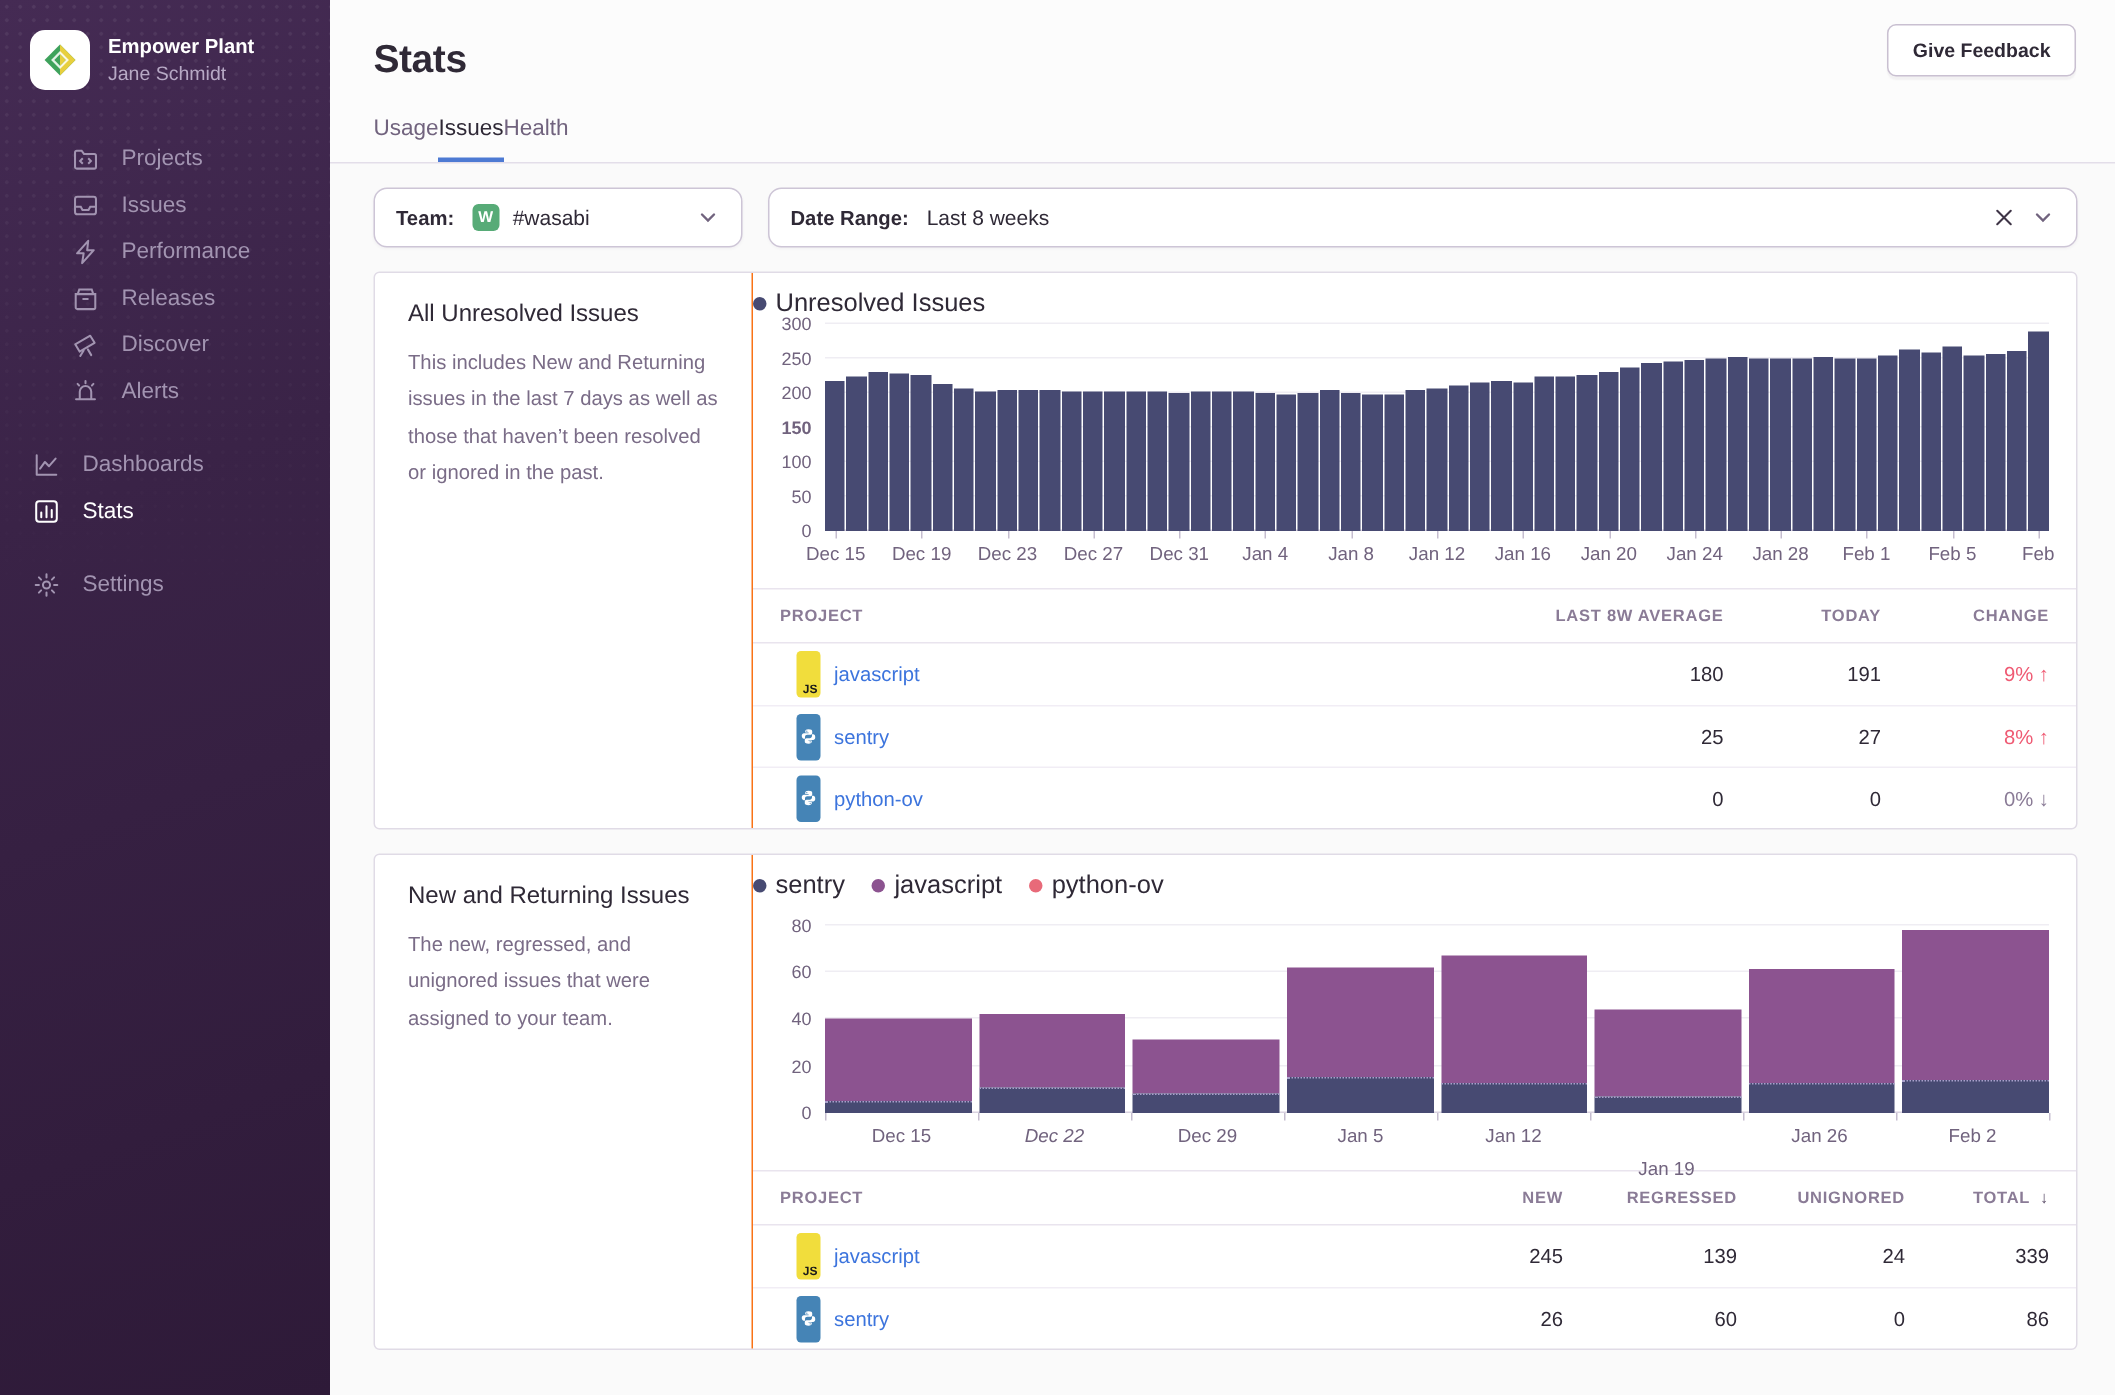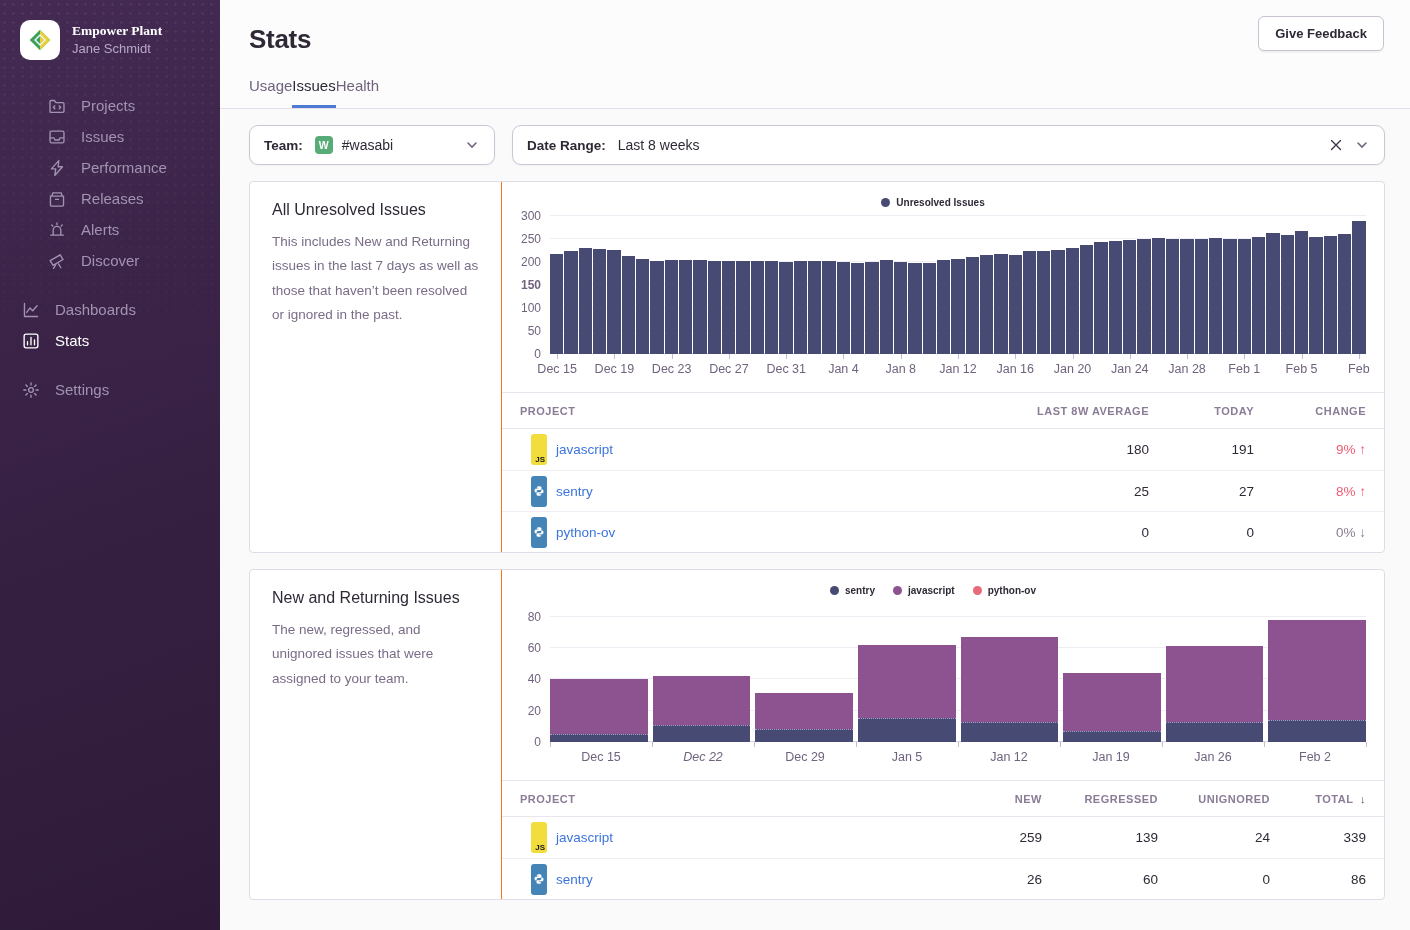--- a/index.html
+++ b/index.html
@@ -11,21 +11,21 @@
     background:linear-gradient(160deg,#452b54 0%,#3a2347 35%,#2e1a38 100%); }
   .sidebar::before { content:""; position:absolute; left:0; top:0; right:0; height:420px;
     background-image:radial-gradient(rgba(255,255,255,0.07) 1px, transparent 1.4px);
     background-size:9px 9px; pointer-events:none;
     -webkit-mask-image:linear-gradient(180deg,#000,transparent);
     mask-image:linear-gradient(180deg,#000,transparent); }
   .org { display:flex; gap:12px; padding:20px; align-items:center; position:relative; }
   .org-avatar { width:40px; height:40px; background:#fff; border-radius:10px; flex-shrink:0;
     display:flex; align-items:center; justify-content:center; }
   .org-avatar svg { width:26px; height:26px; }
-  .org-name { color:#fff; font-weight:bold; font-size:13.5px; line-height:1.25;font-family:Liberation Serif, serif; }
+  .org-name { color:#fff; font-weight:bold; font-size:13.5px; line-height:1.25; }
   .org-user { color:#b7a9c5; font-size:13px; line-height:1.35; }
   .nav { position:relative; padding-top:10px; }
   .nav-group { margin-top:18px; }
   .nav-group:first-child { margin-top:0;margin-left:26px; }
   .nav-item { display:flex; align-items:center; gap:15px; padding:6.5px 22px;
     font-size:15px; color:#a294b1; cursor:pointer; }
   .nav-item.active { color:#ffffff; }
   .nav-item .nicon { width:18px; height:18px; flex-shrink:0; display:flex; }
   .nav-item .nicon svg { width:18px; height:18px; }
 
@@ -61,22 +61,22 @@
 
   
   .panel { margin-top:16px; background:#fff; border:1px solid #e0dbe6; border-radius:4px;
     display:flex; align-items:stretch; }
   .panel-left { width:252px; flex-shrink:0; border-right:1px solid #f97316; padding:19px 22px; }
   .panel-title { font-size:16px; font-weight:400; color:#2f2936; }
   .panel-desc { margin-top:11px; font-size:13.5px; line-height:1.8; color:#7a6c87; }
   .panel-right { flex:1; min-width:0; display:flex; flex-direction:column; }
 
   .chart-wrap { padding:12px 18px 0 0; }
-  .legend { display:flex; justify-content:center; gap:18px; align-items:center;
-    font-size:10px; color:#2f2936; padding:2px 2px 8px 0; height:22px;font-weight:bold; }
+  .legend { display:flex; justify-content:flex-start; gap:18px; align-items:center;
+    font-size:17px; color:#2f2936; padding:2px 2px 8px 0; height:22px; }
   .legend-item { display:flex; align-items:center; }
   .legend-dot { width:9px; height:9px; border-radius:50%; display:inline-block; margin-right:6px; }
 
   .c-plot { position:relative; height:138px; margin-left:48px; }
   .gridline { position:absolute; left:0; right:0; height:1px; background:#efedf3; }
   .gridline.baseline { background:#d9d2e0; }
   .ylabel { position:absolute; right:calc(100% + 9px); transform:translateY(50%);
     font-size:12px; color:#71637e; }
   .bars { position:absolute; left:0; right:0; top:0; bottom:0; display:flex;
     align-items:flex-end; gap:1px; }
@@ -162,34 +162,34 @@
           <span class="nicon">
             <svg viewBox="0 0 16 16" fill="none" stroke="currentColor" stroke-width="1.2">
               <path d="M2.2 5.4h11.6v7.9a1 1 0 0 1-1 1H3.2a1 1 0 0 1-1-1z"></path>
               <path d="M3.4 5.4l.9-2.8h7.4l.9 2.8M6.2 8.3h3.6"></path>
             </svg>
           </span>
           <span>Releases</span>
         </div>
         <div class="nav-item">
           <span class="nicon">
-            <svg viewBox="0 0 16 16" fill="none" stroke="currentColor" stroke-width="1.2" stroke-linecap="round">
-              <path d="M4.6 12.2V8.2a3.4 3.4 0 0 1 6.8 0v4M2.4 12.6h11.2M8 1.8v1.3M3.3 3.5l.9.9M12.7 3.5l-.9.9"></path>
-            </svg>
-          </span>
-          <span>Alerts</span>
-        </div>
-        <div class="nav-item">
-          <span class="nicon">
             <svg viewBox="0 0 16 16" fill="none" stroke="currentColor" stroke-width="1.2" stroke-linecap="round" stroke-linejoin="round">
               <path d="M1.9 7.6l8.9-5.1 2.6 4.2-8.9 5.2z"></path>
               <path d="M6.9 11.2 4.9 14.5M9.4 10.6l2 3.4"></path>
             </svg>
           </span>
           <span>Discover</span>
+        </div>
+        <div class="nav-item">
+          <span class="nicon">
+            <svg viewBox="0 0 16 16" fill="none" stroke="currentColor" stroke-width="1.2" stroke-linecap="round">
+              <path d="M4.6 12.2V8.2a3.4 3.4 0 0 1 6.8 0v4M2.4 12.6h11.2M8 1.8v1.3M3.3 3.5l.9.9M12.7 3.5l-.9.9"></path>
+            </svg>
+          </span>
+          <span>Alerts</span>
         </div>
       </div>
       <div class="nav-group">
         <div class="nav-item">
           <span class="nicon">
             <svg viewBox="0 0 16 16" fill="none" stroke="currentColor" stroke-width="1.2" stroke-linecap="round" stroke-linejoin="round">
               <path d="M2.2 2.2v11.6h11.6"></path>
               <path d="M4.2 10.2l2.9-4 2.4 2.5 3.9-4.5"></path>
             </svg>
           </span>
@@ -504,39 +504,39 @@
               <div class="xtick" style="left: 50%;"></div>
               <div class="xtick" style="left: 62.5%;"></div>
               <div class="xtick" style="left: 75%;"></div>
               <div class="xtick" style="left: 87.5%;"></div>
               <div class="xtick" style="left: 100%;"></div>
               <span class="xlabel" style="left: 6.25%;">Dec 15</span>
               <span class="xlabel" style="left: 18.75%; font-style: italic;">Dec 22</span>
               <span class="xlabel" style="left: 31.25%;">Dec 29</span>
               <span class="xlabel" style="left: 43.75%;">Jan 5</span>
               <span class="xlabel" style="left: 56.25%;">Jan 12</span>
-              <span class="xlabel" style="left: 68.75%;">Jan 19</span>
+              <span class="xlabel" style="left: 68.75%; margin-top: 22px;">Jan 19</span>
               <span class="xlabel" style="left: 81.25%;">Jan 26</span>
               <span class="xlabel" style="left: 93.75%;">Feb 2</span>
             </div>
         </div>
         <div class="tbl" id="tbl2" style="--cols:1fr 96px 116px 112px 96px">
             <div class="tbl-header">
               <span>Project</span>
               <span class="cell-r">New</span>
               <span class="cell-r">Regressed</span>
               <span class="cell-r">Unignored</span>
               <span class="cell-r">Total<span class="sort-arrow"> ↓</span></span>
             </div>
             <div class="tbl-row">
               <span class="proj">
                 <span class="proj-icon js-icon">JS</span>
                 <span>javascript</span>
               </span>
-              <span class="cell-r">259</span>
+              <span class="cell-r">245</span>
               <span class="cell-r">139</span>
               <span class="cell-r">24</span>
               <span class="cell-r">339</span>
             </div>
             <div class="tbl-row">
               <span class="proj">
                 <span class="proj-icon py-icon">
                   <svg viewBox="0 0 16 16" fill="#ffffff">
                     <path d="M7.9 1.6c-1.9 0-2.8.8-2.8 1.7v1.2h3v.5H3.9c-1 0-1.9.8-1.9 2.4 0 1.7.8 2.5 1.8 2.5h1.1V8.4c0-1.1.9-1.9 1.9-1.9h2.9c.9 0 1.6-.7 1.6-1.6V3.3c0-.9-.8-1.7-3.4-1.7zM6.5 2.7a.55.55 0 1 1 0 1.1.55.55 0 0 1 0-1.1z"></path>
                     <path d="M8.1 14.4c1.9 0 2.8-.8 2.8-1.7v-1.2h-3V11h4.2c1 0 1.9-.8 1.9-2.4 0-1.7-.8-2.5-1.8-2.5h-1.1v1.5c0 1.1-.9 1.9-1.9 1.9H6.3c-.9 0-1.6.7-1.6 1.6v1.6c0 .9.8 1.7 3.4 1.7zm1.4-1.1a.55.55 0 1 1 0-1.1.55.55 0 0 1 0 1.1z"></path>

